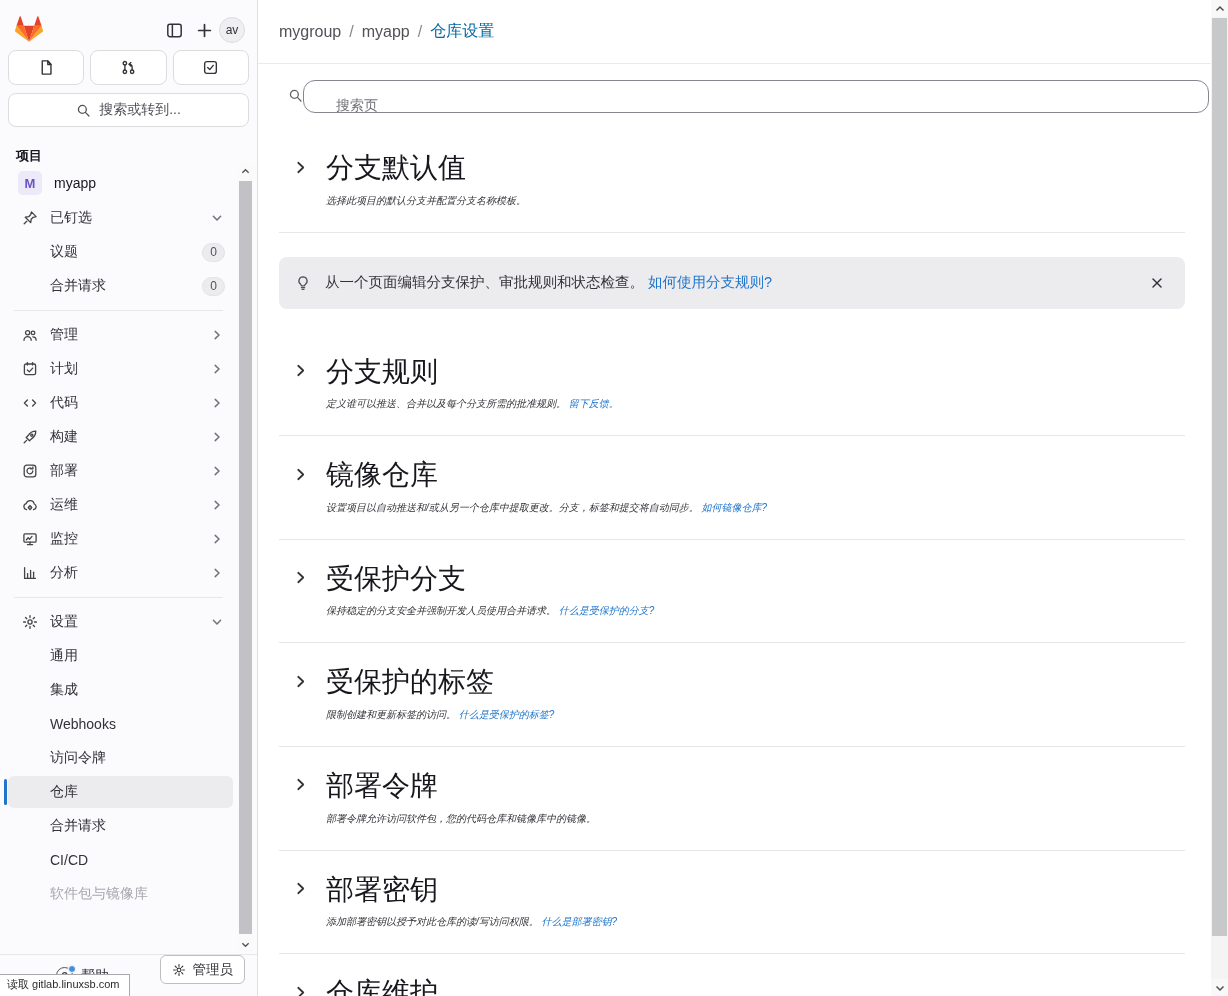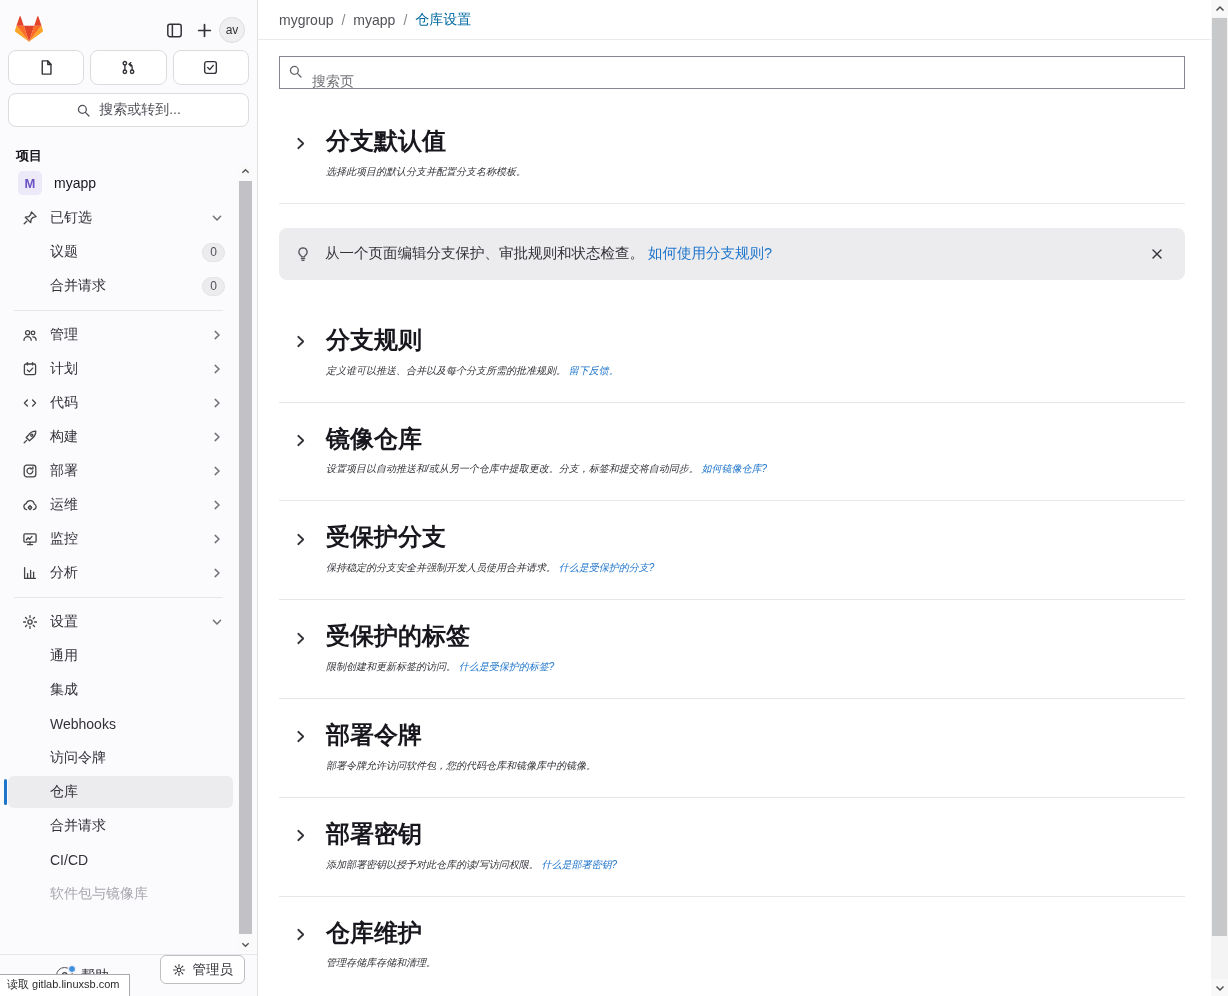--- a/index.html
+++ b/index.html
@@ -78,45 +78,46 @@
   .help-icon { position:relative; width:17px; height:17px; border:1.4px solid #555; border-radius:50%; font-size:11px; font-weight:700; display:flex; align-items:center; justify-content:center; color:#444; }
   .help-dot { position:absolute; top:-3px; right:-4px; width:8px; height:8px; border-radius:50%; background:#428fdc; border:1.5px solid #fbfafd; }
   .admin-btn {
     margin-left:auto; height:29px; padding:0 11px; background:#fff; border:1px solid #bfbfc3; border-radius:6px;
     display:flex; align-items:center; gap:7px; font-size:13.5px; color:#333238; cursor:pointer;
   }
 
   
   .main { position:relative; flex:1; height:100%; padding-right:17px; }
   .breadcrumb-bar {
-    height:40px; display:flex; align-items:center; padding-left:21px; gap:8px; border-bottom:1px solid #eaeaec;
-    font-size:14px;
+    height:64px; display:flex; align-items:center; padding-left:21px; gap:8px; border-bottom:1px solid #eaeaec;
+    font-size:16px;
   }
   .crumb-link { color:#535158; text-decoration:none; cursor:pointer; }
   .crumb-sep { color:#89888d; }
   .crumb-current { color:#0369a1; font-weight:400; }
 
   .content { padding:16px 26px 0 21px; }
   .page-search { position:relative; width:100%; height:33px; margin-bottom:16px; }
   .page-search input {
-    width:100%; height:33px; border:1px solid #868691; border-radius:0; padding:16px 10px 0 32px;
+    width:100%; height:33px; border:1px solid #868691; border-radius:12px; padding:16px 10px 0 32px;
     font-size:14px; color:#333238; background:#fff; outline:none;
     font-family:"Liberation Sans","DejaVu Sans",sans-serif;
+    margin-left:24px;
   }
   .page-search input::placeholder { color:#737278; opacity:1; }
   .page-search .s-icon { position:absolute; left:9px; top:8px; color:#626168; }
 
   .section { display:flex; align-items:flex-start; padding:22px 0 24px 8px; border-bottom:1px solid #e7e7ea; }
   .section.last { border-bottom:none; }
   .chev-btn {
     width:26px; height:26px; margin-top:3px; border:none; background:transparent; color:#333238;
     display:flex; align-items:center; justify-content:center; cursor:pointer; border-radius:4px; flex:0 0 26px;
   }
   .sec-body { margin-left:13px; }
-  .sec-title { font-size:24px; font-weight:700; color:#18171d; line-height:1.2; }
+  .sec-title { font-size:28px; font-weight:400; color:#18171d; line-height:1.2; }
   .sec-desc { margin-top:9px; font-size:10px; color:#333238;font-style:italic; }
   a.help-link { color:#1f75cb; text-decoration:none; cursor:pointer; }
 
   .tip-alert {
     display:flex; align-items:center; gap:14px; background:#ececef; border-radius:8px;
     padding:0 16px; height:52px; margin:24px 0; color:#333238;
   }
   .tip-alert .bulb { color:#535158; display:flex; flex:0 0 16px; }
   .tip-text { flex:1; font-size:14.5px; }
   .tip-close { border:none; background:transparent; color:#333238; cursor:pointer; width:24px; height:24px; display:flex; align-items:center; justify-content:center; }

